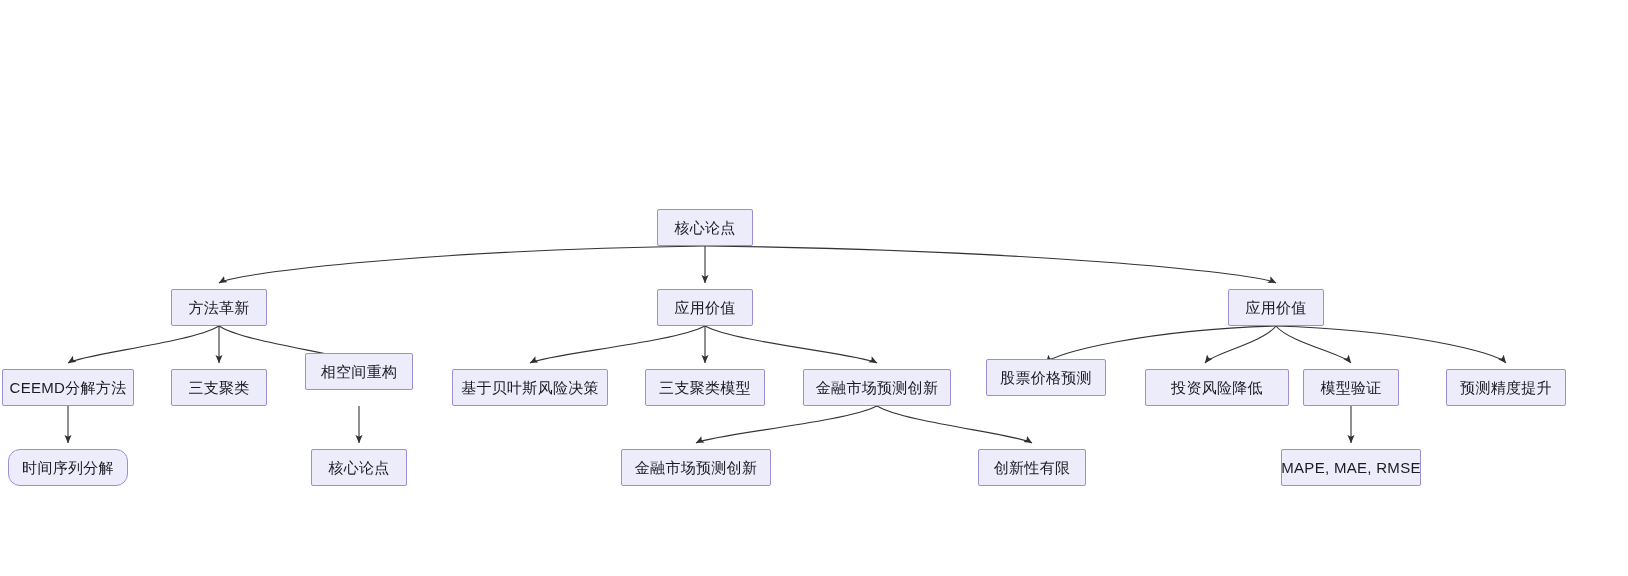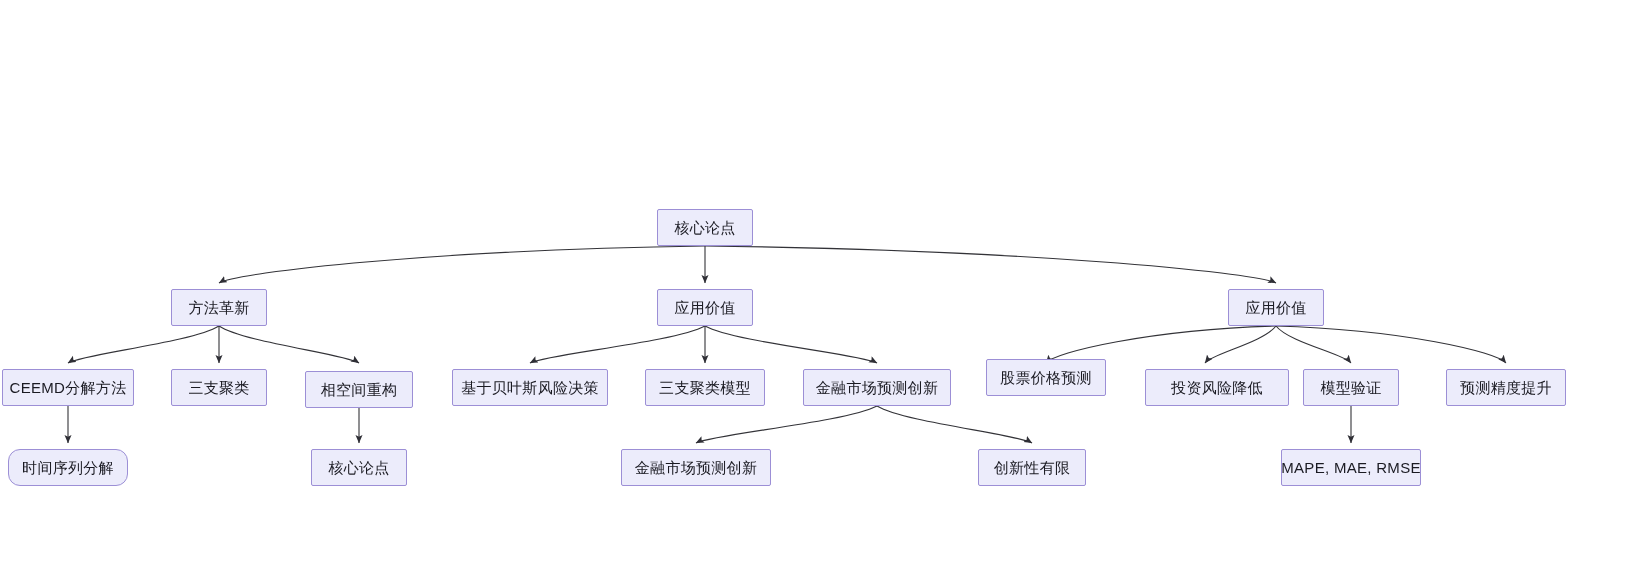--- a/index.html
+++ b/index.html
@@ -88,21 +88,21 @@
       </div>
       <div class="node" style="left: 1228px; top: 289px; width: 96px; height: 37px;">
         <span class="node-label">应用价值</span>
       </div>
       <div class="node" style="left: 2px; top: 369px; width: 132px; height: 37px;">
         <span class="node-label">CEEMD分解方法</span>
       </div>
       <div class="node" style="left: 171px; top: 369px; width: 96px; height: 37px;">
         <span class="node-label">三支聚类</span>
       </div>
-      <div class="node" style="left: 305px; top: 371px; width: 108px; height: 37px;">
+      <div class="node" style="left: 305px; top: 353px; width: 108px; height: 37px;">
         <span class="node-label">相空间重构</span>
       </div>
       <div class="node" style="left: 452px; top: 369px; width: 156px; height: 37px;">
         <span class="node-label">基于贝叶斯风险决策</span>
       </div>
       <div class="node" style="left: 645px; top: 369px; width: 120px; height: 37px;">
         <span class="node-label">三支聚类模型</span>
       </div>
       <div class="node" style="left: 803px; top: 369px; width: 148px; height: 37px;">
         <span class="node-label">金融市场预测创新</span>

